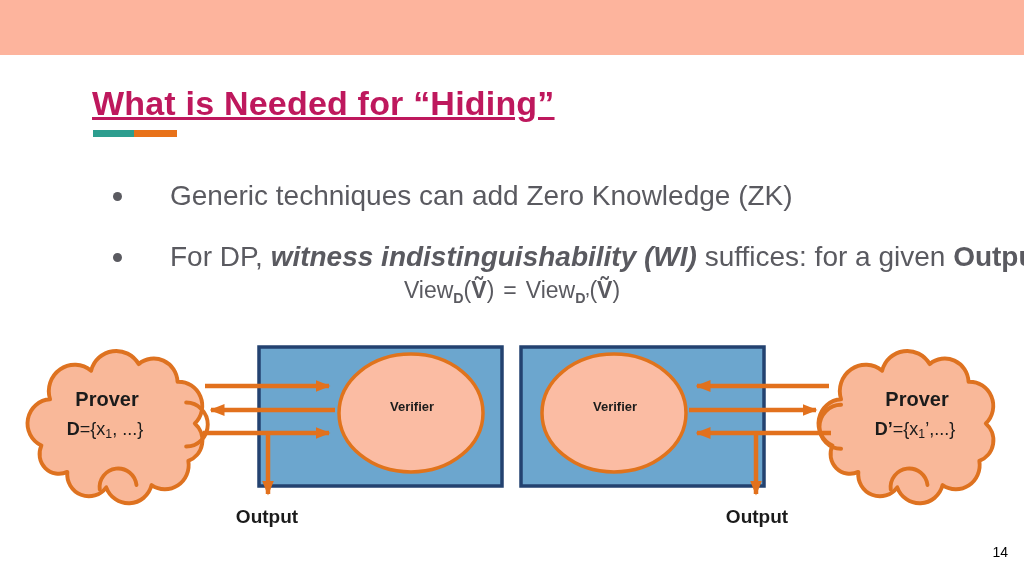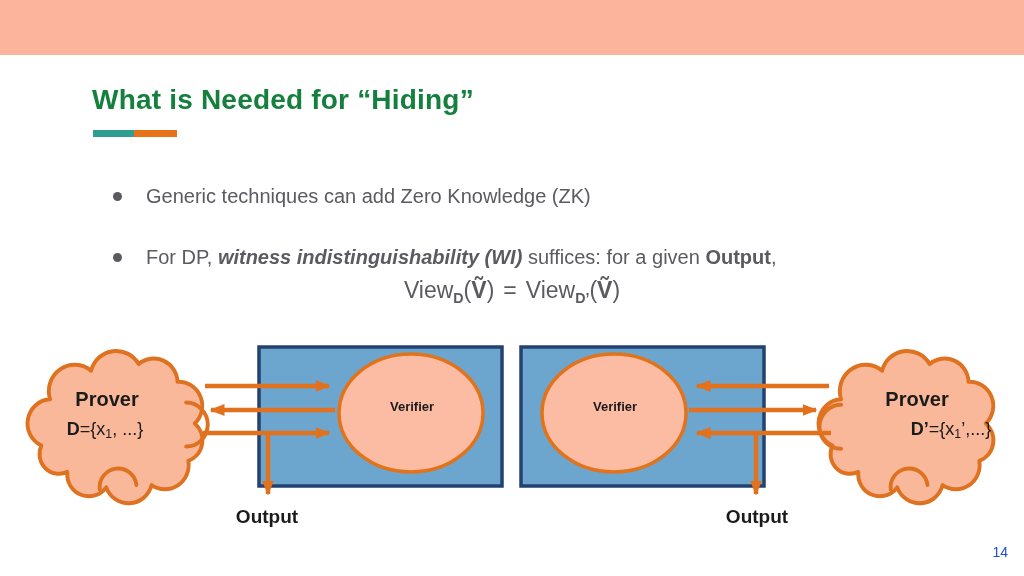--- a/index.html
+++ b/index.html
@@ -3,30 +3,30 @@
 <meta charset="utf-8">
 <style>
   * { margin: 0; padding: 0; box-sizing: border-box; }
   html, body { width: 1024px; height: 576px; background: #ffffff; overflow: hidden;
     font-family: "Liberation Sans", sans-serif; }
   .slide { position: relative; width: 1024px; height: 576px; background: #ffffff; }
 
   .banner { position: absolute; left: 0; top: 0; width: 1024px; height: 55px;
     background: #fdb49d; }
 
-  .title { position: absolute; left: 92px; top: 84px; font-size: 28px; font-weight: 800;
-    color: #15803d; letter-spacing: 0.2px; white-space: nowrap; }
+  .title { position: absolute; left: 92px; top: 84px; font-size: 34px; font-weight: 800;
+    color: #be185d; letter-spacing: 0.2px; white-space: nowrap; text-decoration: underline; }
 
   .underline { position: absolute; left: 93px; top: 130px; width: 84px; height: 7px;
     display: flex; }
   .u-teal   { width: 41px; height: 7px; background: #2d9e8f; }
   .u-orange { width: 43px; height: 7px; background: #e8721a; }
 
   .bullet { position: absolute; left: 113px; display: flex; align-items: flex-start;
-    color: #5a5a60; font-size: 20px; line-height: 26px; white-space: nowrap; }
+    color: #5a5a60; font-size: 28px; line-height: 26px; white-space: nowrap; gap: 24px; }
   .bullet .dot { width: 9px; height: 9px; border-radius: 50%; background: #5a5a60;
     margin-top: 9px; margin-right: 24px; flex: 0 0 auto; }
   .b1 { top: 183px; }
   .b2 { top: 244px; }
   .bullet b i { font-style: italic; }
 
   .equation { position: absolute; left: 0; top: 277px; width: 1024px; text-align: center;
     color: #5a5a60; font-size: 23px; white-space: nowrap; }
   .equation sub { font-size: 62%; font-weight: bold; vertical-align: -5px; }
   .equation b { font-weight: bold; }
@@ -39,28 +39,28 @@
   .dlabel sub { font-size: 68%; vertical-align: -3px; }
   .prover-label   { font-size: 20px; font-weight: bold; }
   .dataset-label  { font-size: 18px; text-align: center; }
   .dataset-label b { font-weight: bold; }
   .verifier-label { font-size: 13px; font-weight: bold; }
   .output-label   { font-size: 19px; font-weight: bold; }
 
   .lbl-prover-left   { left: 107px; top: 388px; }
   .lbl-dataset-left  { left: 105px; top: 419px; }
   .lbl-prover-right  { left: 917px; top: 388px; }
-  .lbl-dataset-right { left: 915px; top: 419px; margin-left: 36px; }
+  .lbl-dataset-right { left: 915px; top: 419px; }
   .lbl-verifier-left  { left: 412px; top: 399px; }
   .lbl-verifier-right { left: 615px; top: 399px; }
   .lbl-output-left  { left: 267px; top: 506px; }
   .lbl-output-right { left: 757px; top: 506px; }
 
   .page-number { position: absolute; right: 16px; top: 544px; font-size: 14px;
-    color: #1d4ed8; }
+    color: #000000; }
 </style>
 </head>
 <body>
 
 <div class="slide">
 
   <div class="banner"></div>
 
   <h1 class="title">What is Needed for “Hiding”</h1>
 

